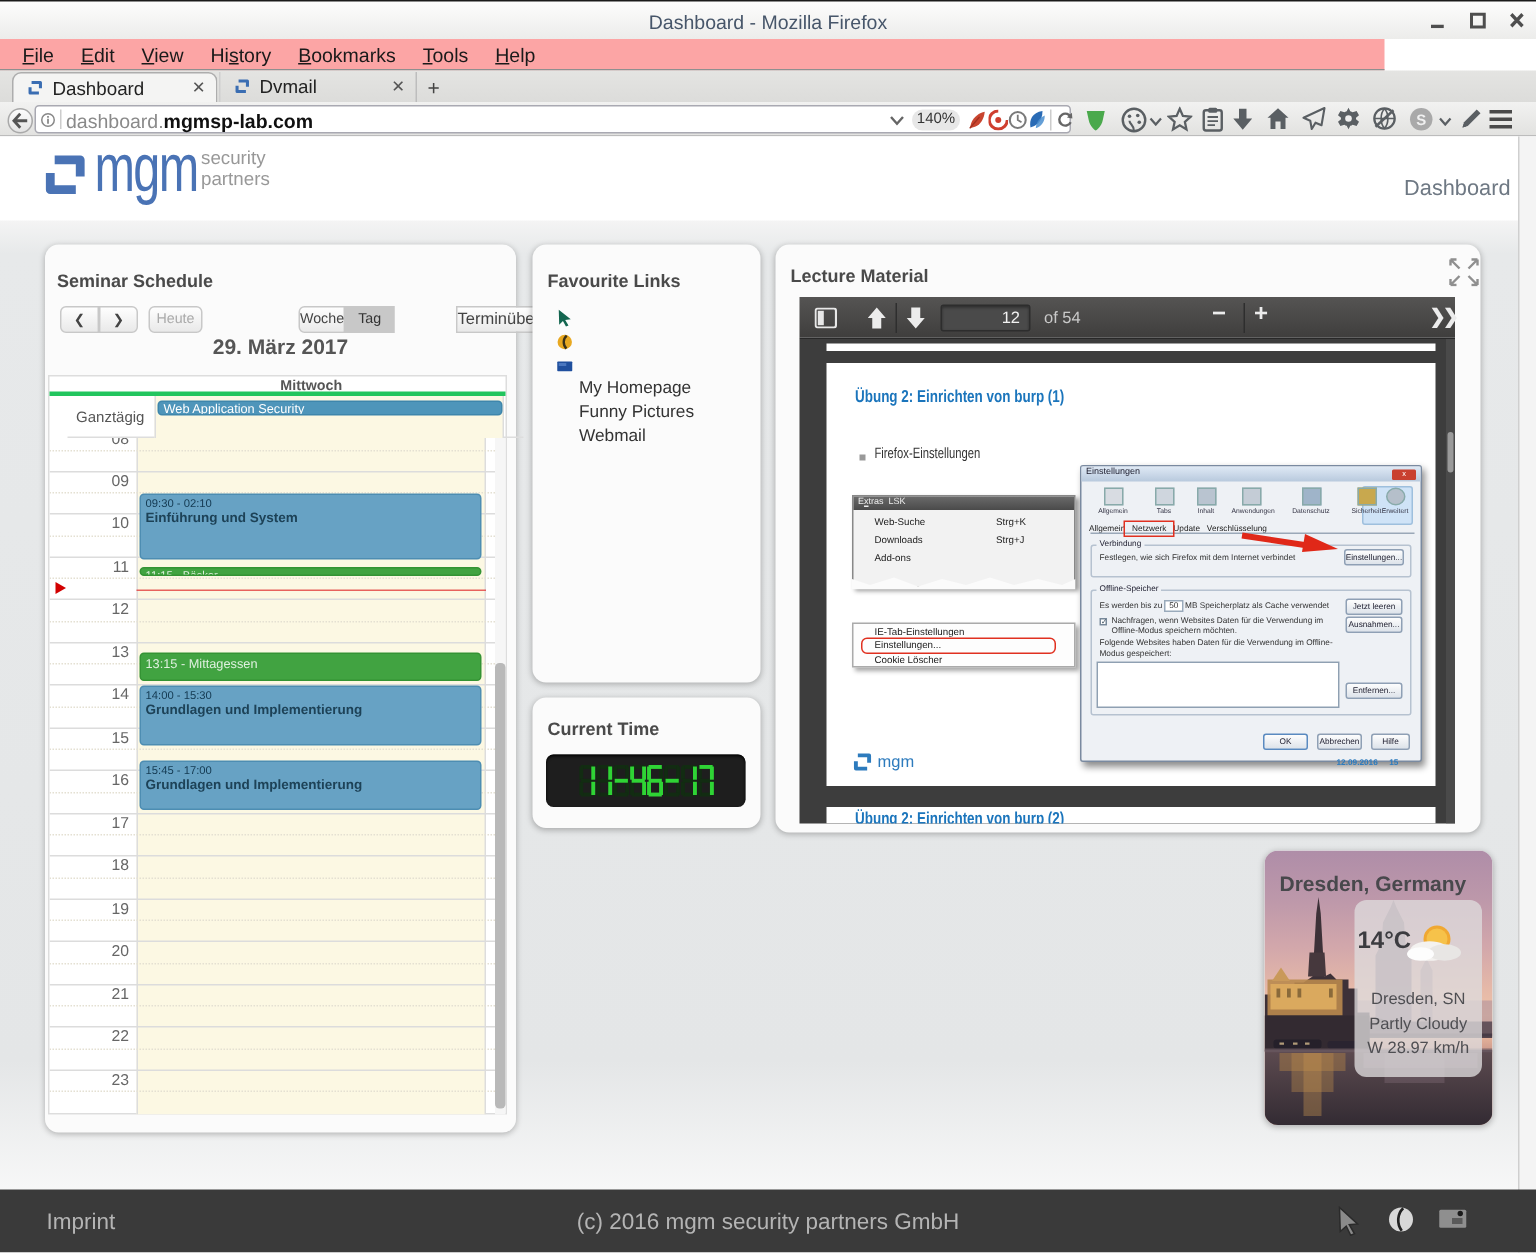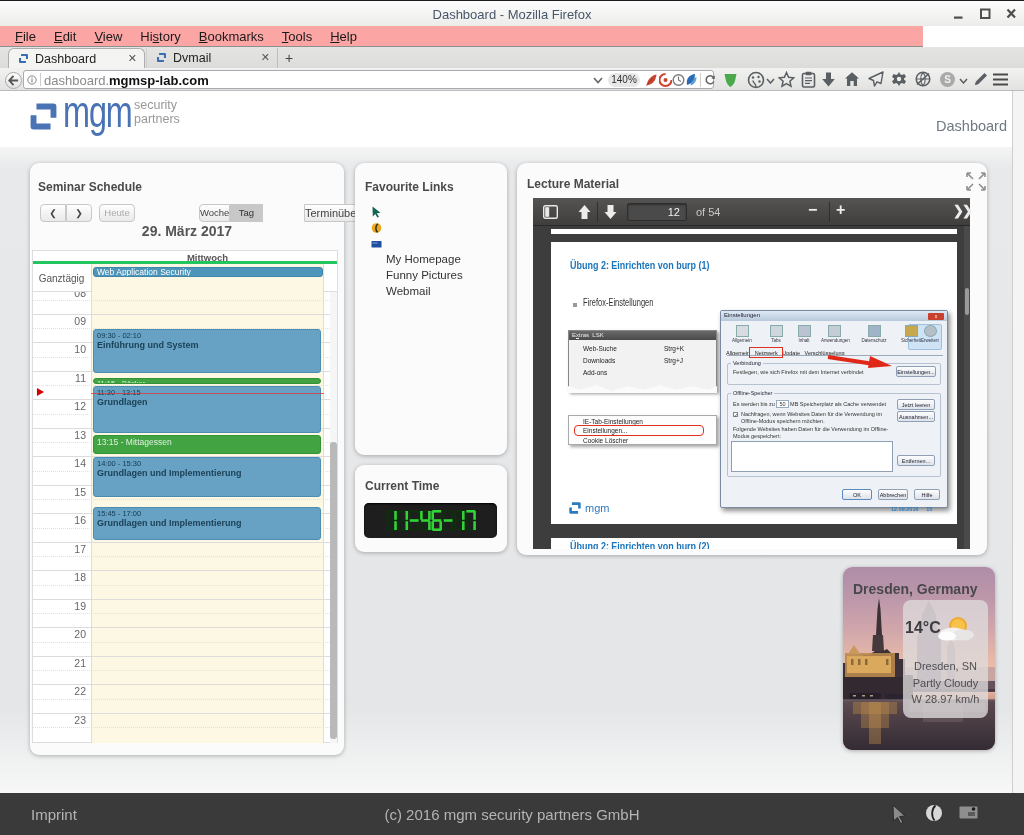--- a/index.html
+++ b/index.html
@@ -44,21 +44,21 @@
 #footer .cop{position:absolute;left:0;right:0;top:13px;text-align:center;font-size:15px;color:#b4b4b4;}
 
 #cal-panel{left:30px;top:72px;width:314px;height:592px;}
 .fcbtn{position:absolute;height:18px;background:linear-gradient(#fefefe,#e9e9e9);border:1px solid #c8c8c8;font-size:9.5px;color:#444;text-align:center;line-height:16px;}
 .fcbtn.dis{color:#aaa;}
 .fcbtn.act{background:#c8c8c8;color:#333;}
 #caldate{position:absolute;left:0;width:100%;top:60px;text-align:center;font-size:14px;font-weight:bold;color:#555;}
 #caltable{position:absolute;left:2px;top:87px;width:306px;height:493px;border:1px solid #ddd;background:#fff;}
 #fchead{position:absolute;left:0;top:0;width:304px;height:13px;border-bottom:3px solid #22c55e;}
 #fchead .d{position:absolute;left:58px;width:233px;text-align:center;font-size:9.5px;font-weight:bold;color:#555;top:1px;}
-#allday{position:absolute;left:0;top:13px;width:304px;height:28px;border-bottom:1px solid #ddd;}
+#allday{position:absolute;left:12px;top:13px;width:304px;height:28px;border-bottom:1px solid #ddd;}
 #allday .lab{position:absolute;left:0;top:9px;width:57px;text-align:center;font-size:10px;color:#555;}
 #allday .ycol{position:absolute;left:58px;top:0;width:233px;height:28px;background:#fcf8e3;border-left:1px solid #ddd;border-right:1px solid #ddd;}
 #adev{position:absolute;left:60px;top:3px;width:230px;height:10px;background:#4e95ba;border:1px solid #3e86ac;border-radius:3px;color:#fff;font-size:8.5px;line-height:9.5px;padding-left:3px;overflow:hidden;}
 #scroller{position:absolute;left:0;top:41px;width:297px;height:451px;overflow:hidden;}
 #scroller .ycol{position:absolute;left:58px;top:0;width:233px;height:451px;background:#fcf8e3;border-left:1px solid #ddd;border-right:1px solid #ddd;}
 .hline{position:absolute;left:0;width:297px;height:0;border-top:1px solid #dcdcdc;}
 .hhalf{position:absolute;left:0;width:297px;height:0;border-top:1px dotted #e4e0d2;}
 .hlab{position:absolute;left:0;width:53px;text-align:right;font-size:10.5px;color:#666;}
 .fcev{position:absolute;left:60px;width:228px;background:#67a2c4;border:1px solid #4d8db2;border-radius:3px;color:#14344c;overflow:hidden;padding:0 0 0 3px;}
 .fcev .tm{font-size:7.5px;line-height:9px;color:#143a52;padding-top:1px;}
@@ -274,24 +274,20 @@
     <div class="hlab" style="top:365px;">21</div>
     <div class="hlab" style="top:393px;">22</div>
     <div class="hlab" style="top:422px;">23</div>
     <div class="fcev" style="top:37px;height:44px;">
             <div class="tm">09:30 - 02:10</div>
             <div class="ti">Einführung und System</div>
           </div>
     <div class="fcev grn" style="top:86px;height:6px;">
             <div class="tm" style="line-height:8px;">11:15 - Bäcker</div>
           </div>
-    <div class="fcev" style="top:94px;height:47px;">
-            <div class="tm">11:30 - 13:15</div>
-            <div class="ti">Grundlagen</div>
-          </div>
     <div class="fcev grn" style="top:143px;height:19px;">
             <div class="tm" style="font-size:8.5px;line-height:10px;">13:15 - Mittagessen</div>
           </div>
     <div class="fcev" style="top:165px;height:40px;">
             <div class="tm">14:00 - 15:30</div>
             <div class="ti">Grundlagen und Implementierung</div>
           </div>
     <div class="fcev" style="top:215px;height:33px;">
             <div class="tm">15:45 - 17:00</div>
             <div class="ti">Grundlagen und Implementierung</div>

